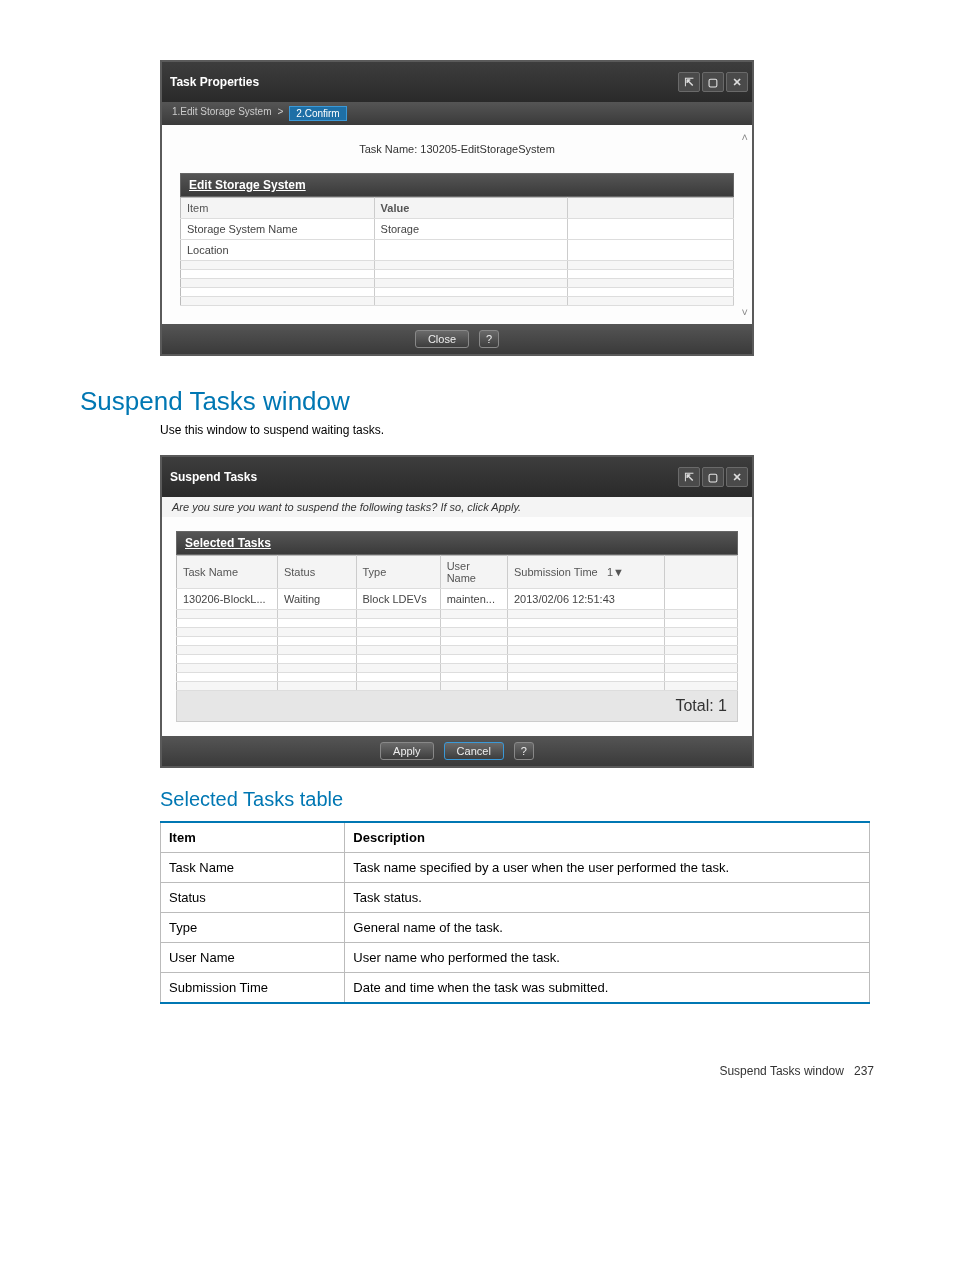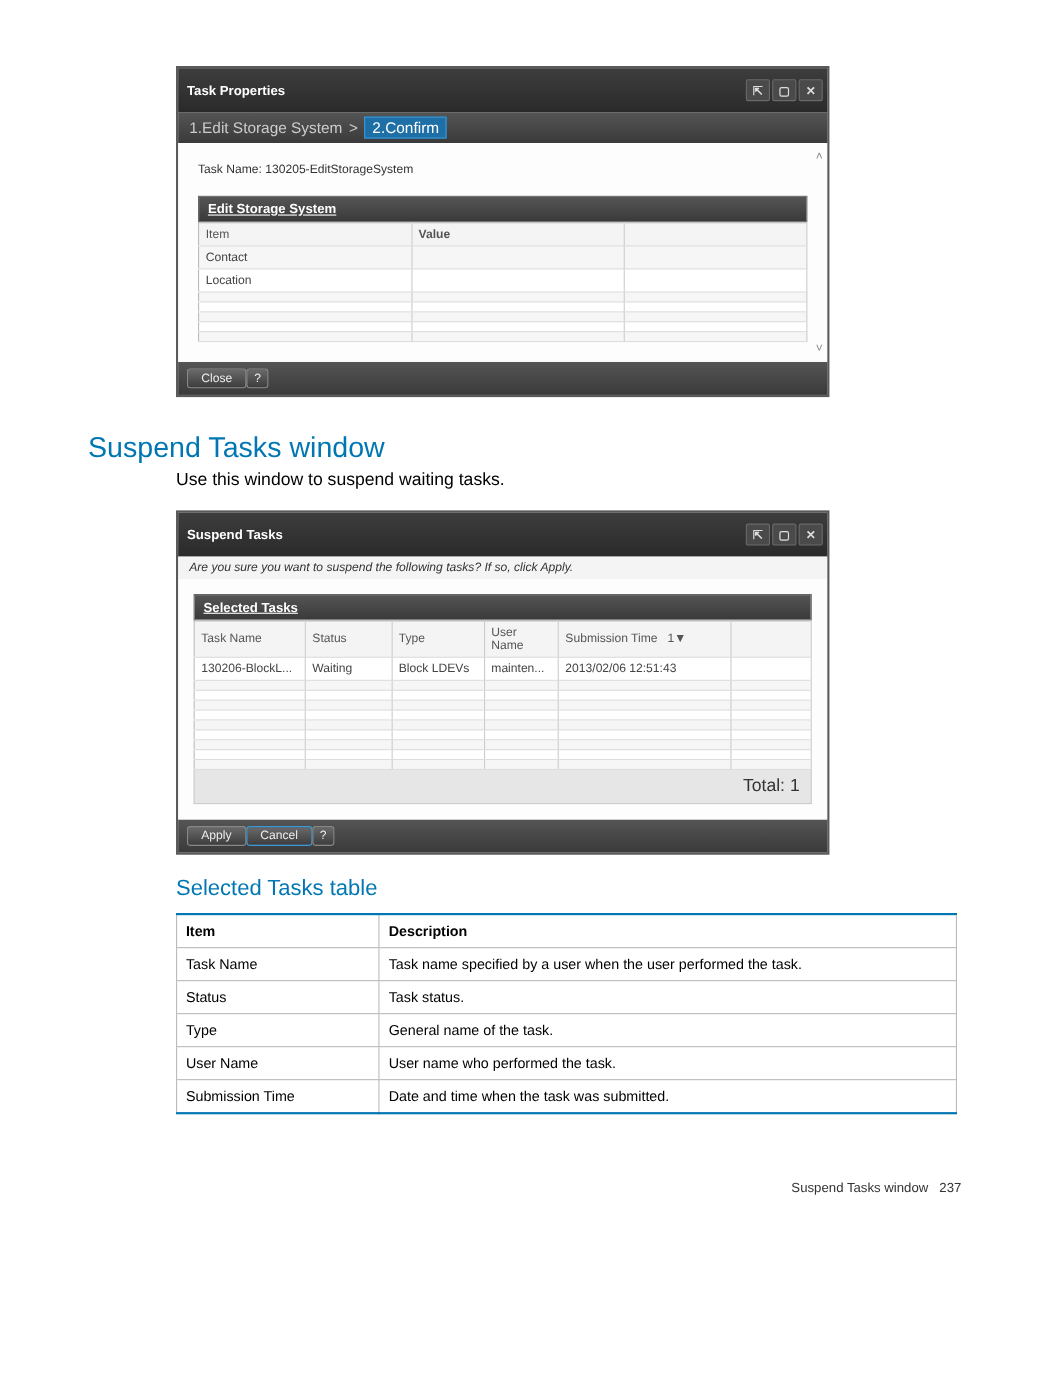--- a/index.html
+++ b/index.html
@@ -38,25 +38,25 @@
     border: 1px solid #6a6a6a;
     color: #ddd;
     font-size: 11px;
     display: flex; align-items: center; justify-content: center;
     border-radius: 2px;
     cursor: pointer;
   }
   .crumbbar {
     background: linear-gradient(#555, #3a3a3a);
     color: #ccc;
-    font-size: 14px;
+    font-size: 10px;
     padding: 4px 10px;
     display: flex;
     gap: 6px;
-    align-items: center;
+    align-items: flex-start;
   }
   .crumb-active {
     background: #1e6fa6;
     border: 1px solid #3a99d8;
     padding: 1px 6px;
     color: #fff;
   }
   .content-area {
     background: #fdfdfd;
     padding: 18px;
@@ -97,22 +97,22 @@
   }
   table.inner th {
     background: #f4f4f4;
     color: #555;
   }
   table.inner tr.alt td { background: #f6f6f6; }
   .footerbar {
     background: linear-gradient(#555, #3a3a3a);
     padding: 6px 8px;
     display: flex;
-    justify-content: flex-start;
-    gap: 0;
+    justify-content: center;
+    gap: 10px;
     align-items: center;
   }
   .btn {
     background: linear-gradient(#6a6a6a, #3d3d3d);
     border: 1px solid #888;
     color: #eee;
     font-size: 11px;
     padding: 2px 12px;
     border-radius: 3px;
     cursor: pointer;
@@ -134,21 +134,21 @@
     font-size: 26px;
     margin: 30px 0 6px 0;
   }
   h3.doc {
     color: #0077b3;
     font-weight: normal;
     font-size: 20px;
     margin: 20px 0 10px 0;
   }
   p.doc {
-    font-size: 16px;
+    font-size: 12px;
     margin: 4px 0 18px 0;
   }
   .msgbar {
     background: #f4f4f4;
     padding: 4px 10px;
     font-size: 11px;
     color: #333;
     font-style: italic;
   }
   table.desc {
@@ -166,21 +166,21 @@
   table.desc th {
     font-weight: bold;
     background: #fff;
   }
   .page-footer {
     margin-top: 60px;
     text-align: right;
     font-size: 12px;
     color: #333;
   }
-  .tasknameline { margin-bottom: 18px; color:#333; }
+  .tasknameline { margin-bottom: 18px; color:#333;text-align:center; }
 </style>
 </head>
 <body>
 
 <div class="page">
 
   <div class="window" style="margin-left:80px; width:590px;">
     <div class="titlebar">
       <span class="title">Task Properties</span>
       <div class="winbtns">
@@ -200,23 +200,23 @@
       <div class="section-header">Edit Storage System</div>
       <table class="inner">
         <tbody>
             <tr>
           <th style="width:35%;">Item</th>
           <th style="width:35%;font-weight:bold;">Value</th>
           <th style="width:30%;"></th>
         </tr>
         </tbody>
           <tbody id="w1rows">
-            <tr class="alt">
-              <td>Contact</td>
-              <td></td>
+            <tr>
+              <td>Storage System Name</td>
+              <td>Storage</td>
               <td></td>
             </tr>
             <tr>
               <td>Location</td>
               <td></td>
               <td></td>
             </tr>
             <tr class="alt">
               <td></td>
               <td></td>

